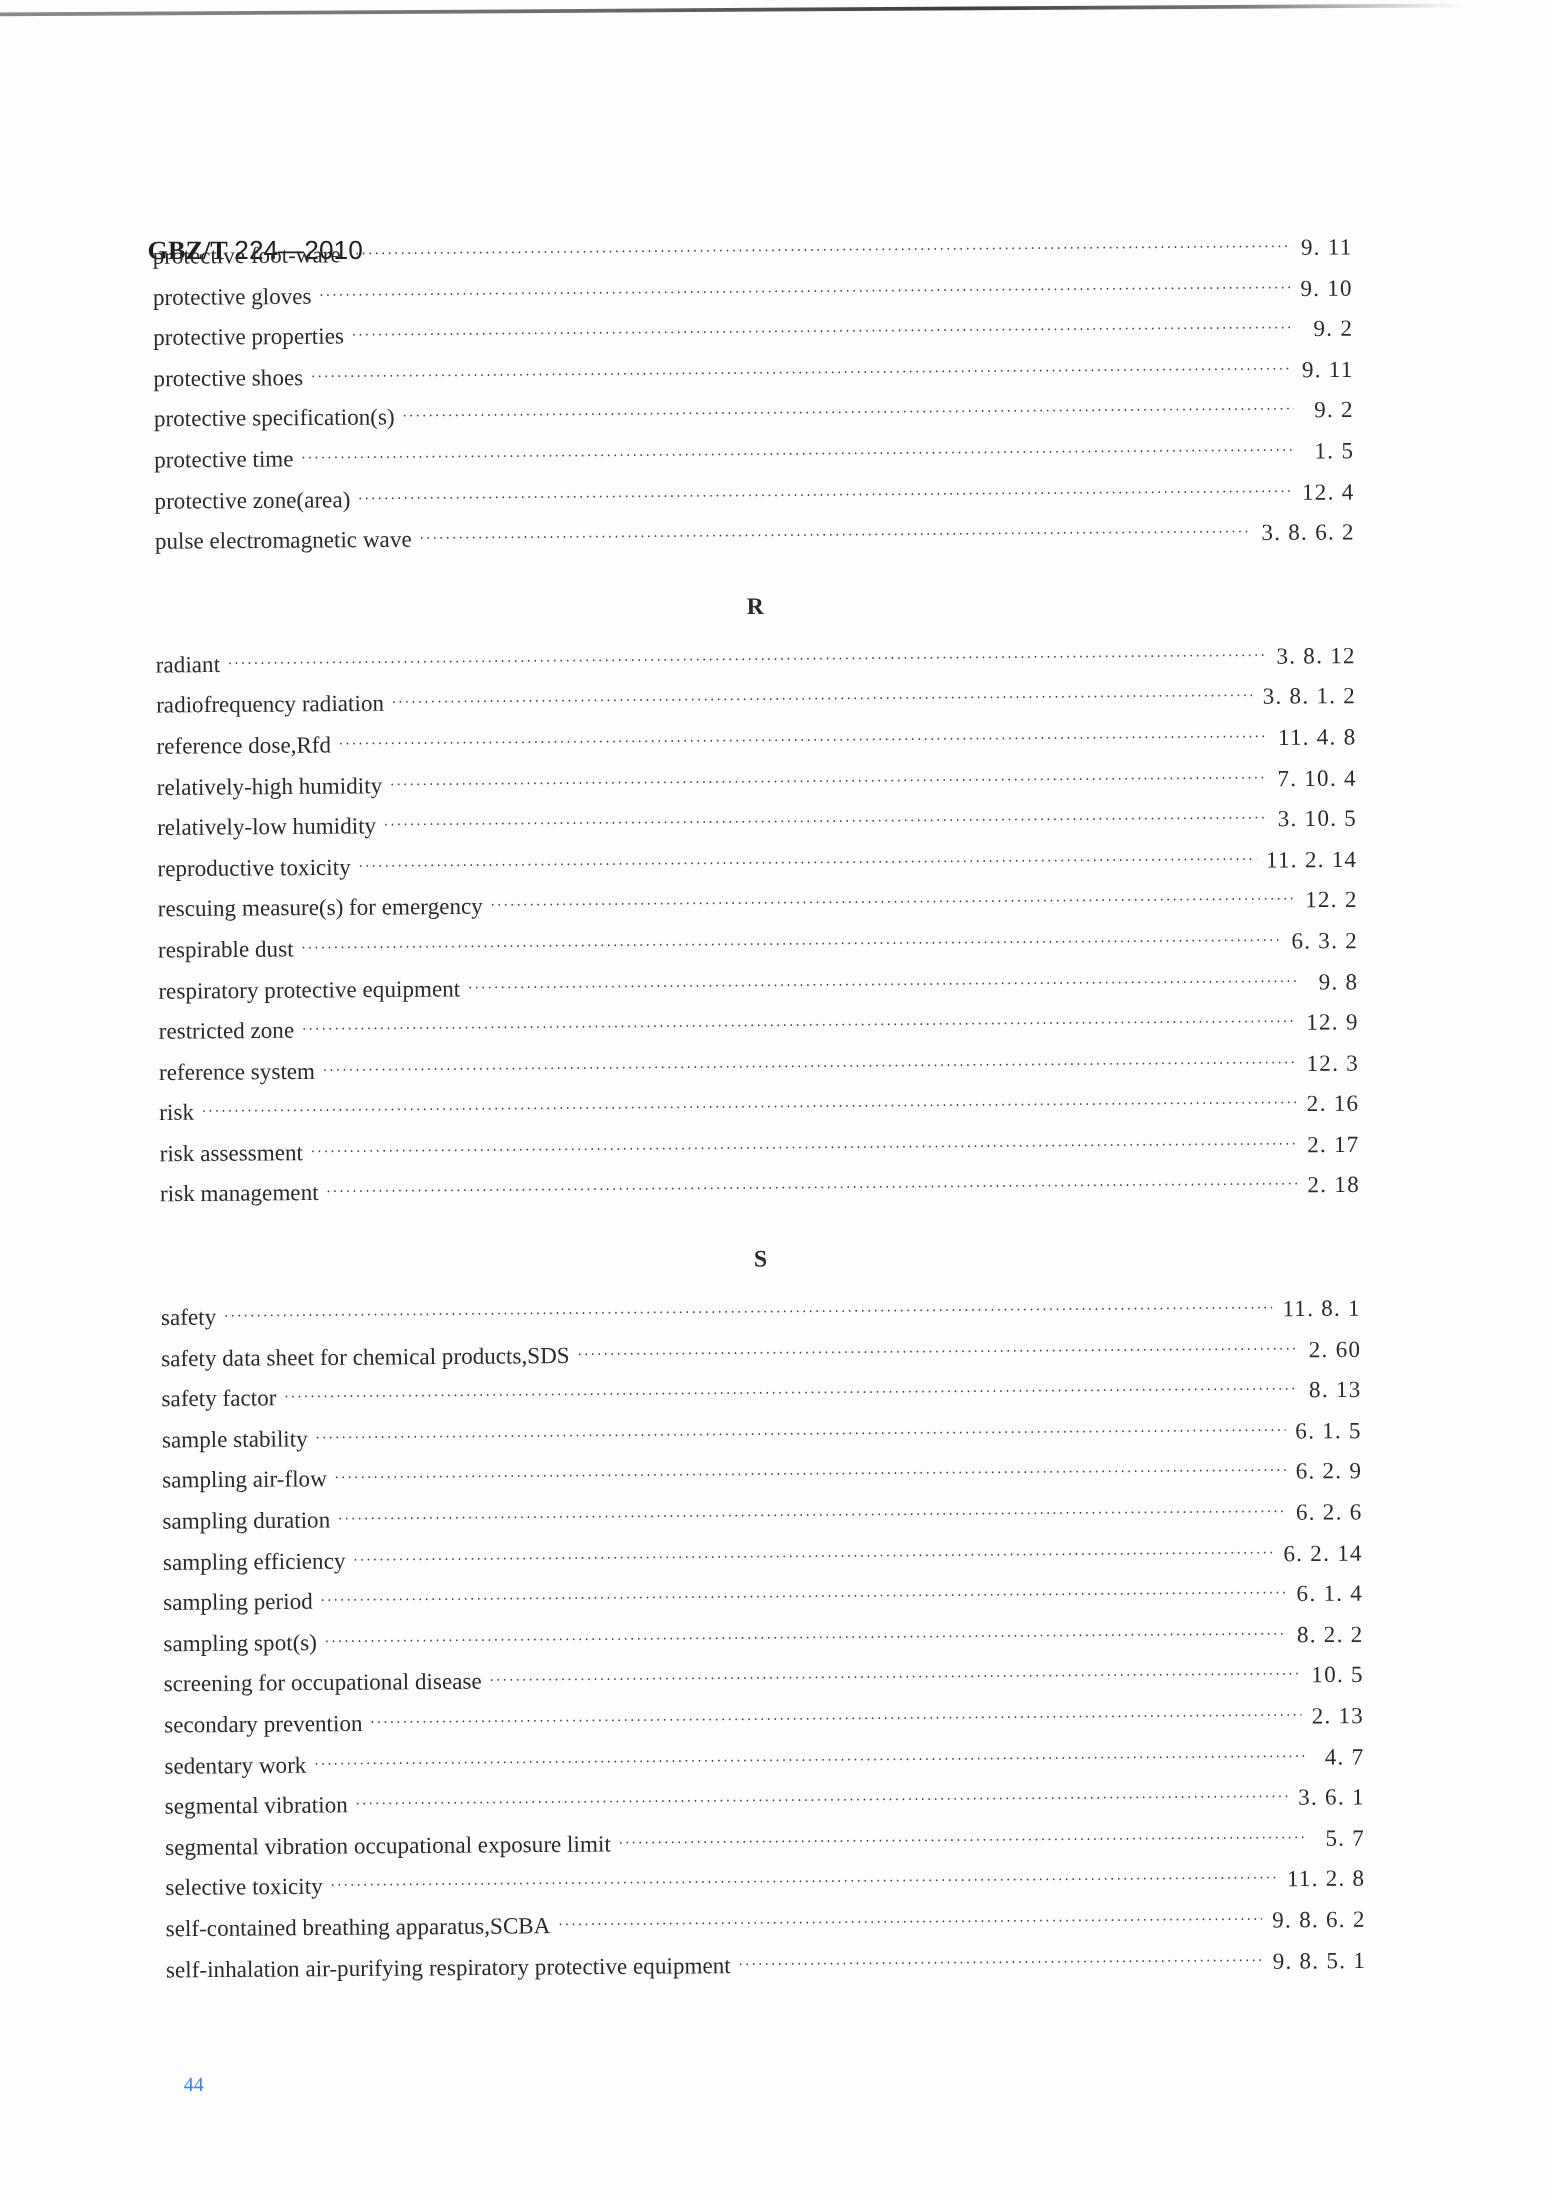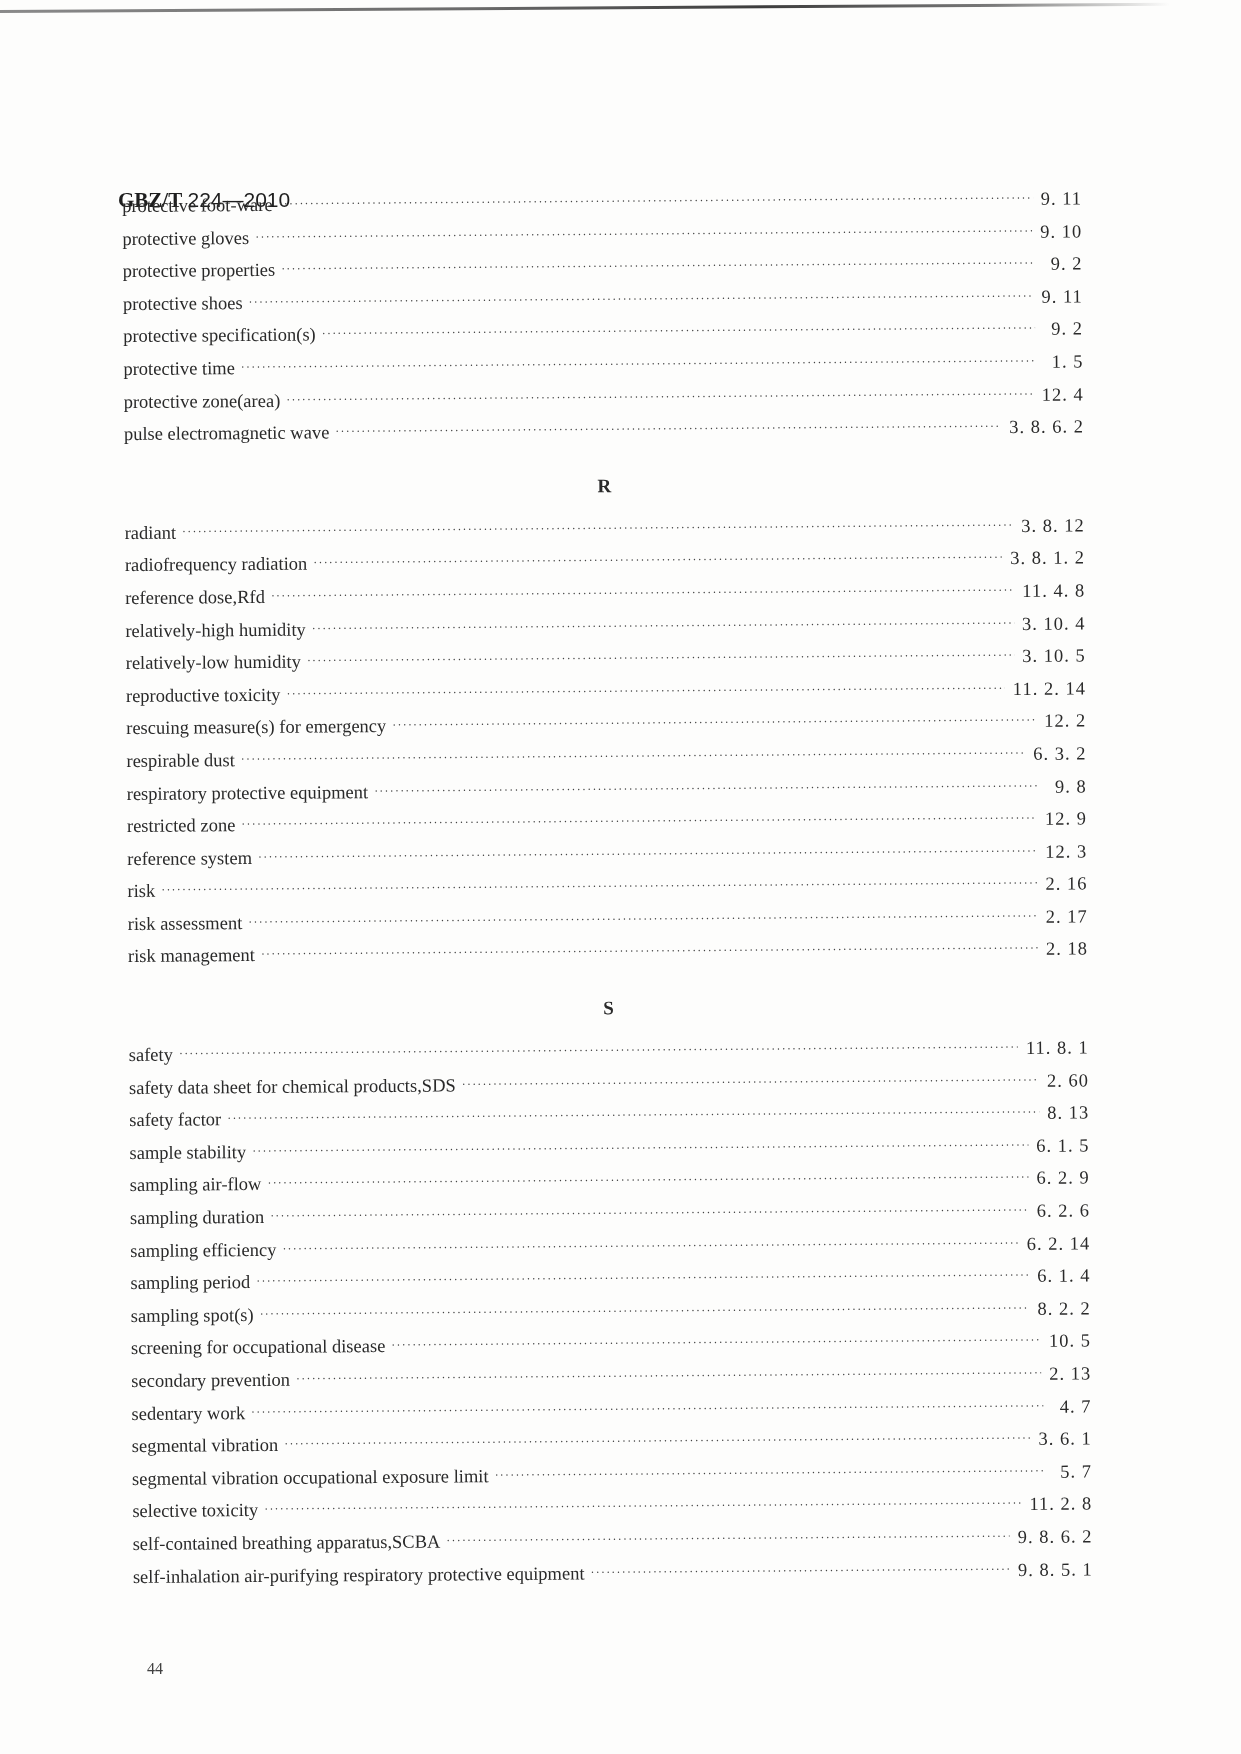--- a/index.html
+++ b/index.html
@@ -52,21 +52,21 @@
     min-width: 40px; text-align: right;
   }
   .section-letter {
     height: 66px;
     display: flex; align-items: center; justify-content: center;
     font-weight: bold; font-size: 19px;
     padding-top: 0px;
   }
   .page-number {
     position: absolute; left: 147px; top: 1660px;
-    font-size: 16px; color: #404040;
+    font-size: 16px; color: #3b82f6;
   }
 </style>
 </head>
 <body>
 
 <div class="scan-line"></div>
 
 <div class="header">
   <span class="code">GBZ/T</span>
   <span class="num">224—2010</span>
@@ -125,21 +125,21 @@
       <span class="ref">3. 8. 1. 2</span>
     </div>
     <div class="entry">
       <span class="term">reference dose,Rfd</span>
       <span class="leader"></span>
       <span class="ref">11. 4. 8</span>
     </div>
     <div class="entry">
       <span class="term">relatively-high humidity</span>
       <span class="leader"></span>
-      <span class="ref">3. 10. 4</span>
+      <span class="ref">7. 10. 4</span>
     </div>
     <div class="entry">
       <span class="term">relatively-low humidity</span>
       <span class="leader"></span>
       <span class="ref">3. 10. 5</span>
     </div>
     <div class="entry">
       <span class="term">reproductive toxicity</span>
       <span class="leader"></span>
       <span class="ref">11. 2. 14</span>

